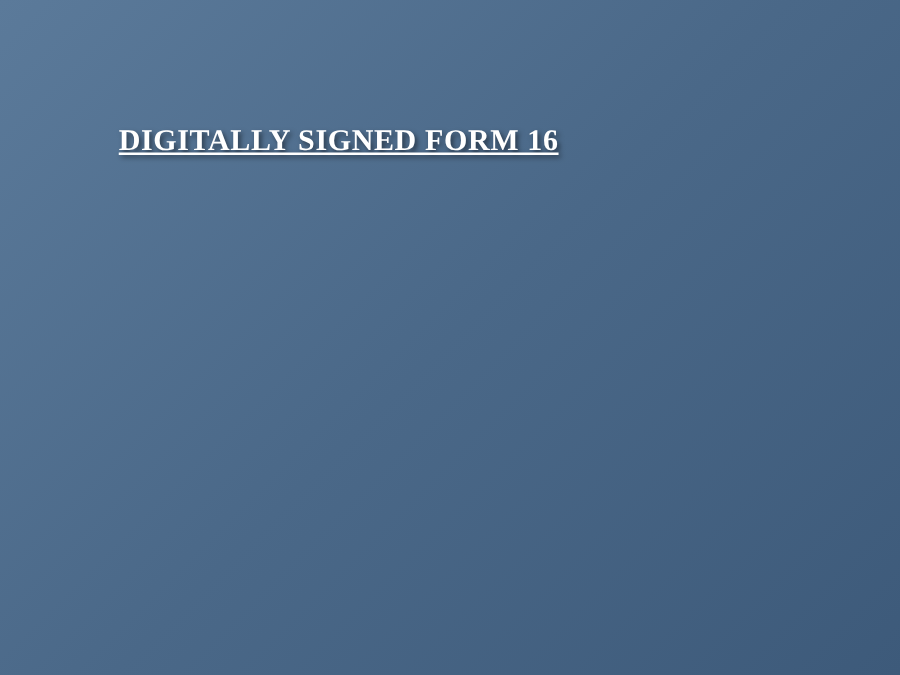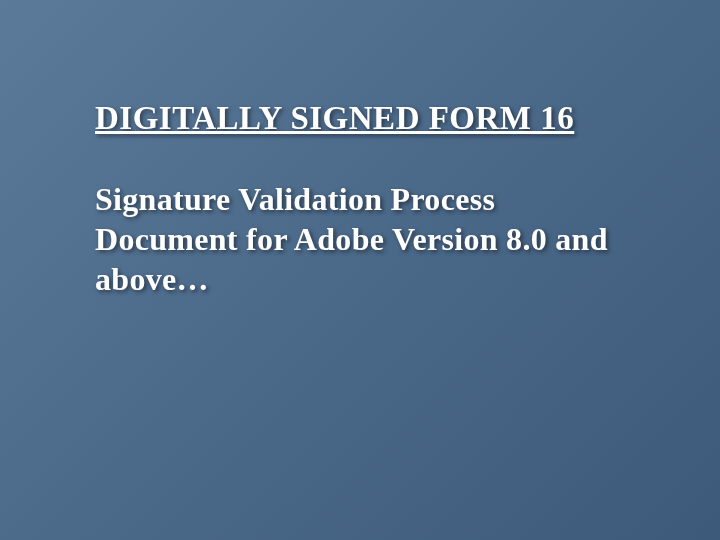--- a/index.html
+++ b/index.html
@@ -14,35 +14,34 @@
       font-family: Georgia, 'Times New Roman', serif;
       overflow: hidden;
     }
     .slide {
       width: 100%;
       height: 100%;
       padding: 100px 95px 0 95px;
     }
     .title {
       color: #ffffff;
-      font-size: 33px;
+      font-size: 24px;
       font-weight: bold;
       text-decoration: underline;
       text-shadow: 2px 2px 4px rgba(0,0,0,0.5);
       letter-spacing: 0.5px;
       margin-bottom: 42px;
     }
     .subtitle {
       color: #ffffff;
       font-size: 32px;
       font-weight: bold;
       text-shadow: 2px 2px 4px rgba(0,0,0,0.5);
       line-height: 1.25;
       letter-spacing: 0.3px;
     }
   </style>
 </head>
 <body>
 
 <div class="slide">
   <h1 class="title">DIGITALLY SIGNED FORM 16</h1>
-  <h2 class="subtitle">Signature Validation Process Document for Adobe Version 8.0 and above…</h2>
 </div>
 
 </body></html>

